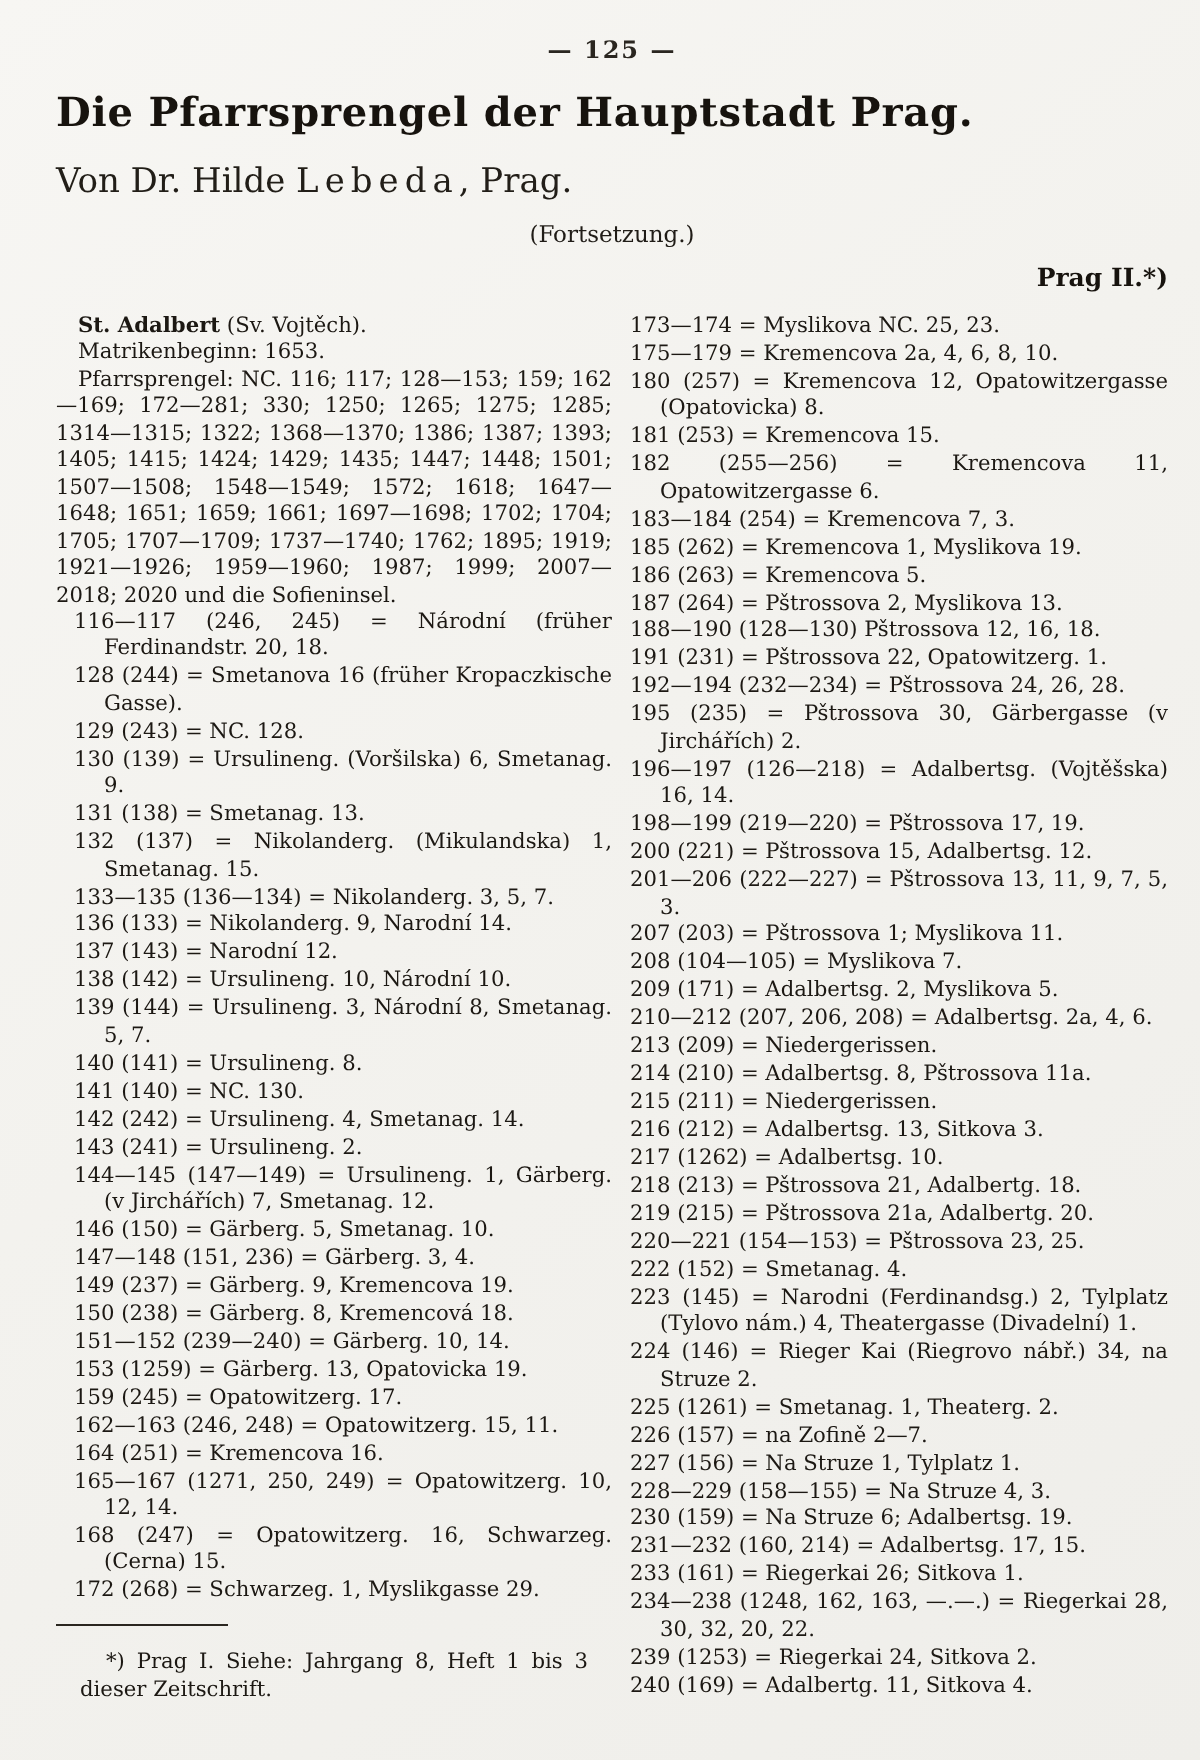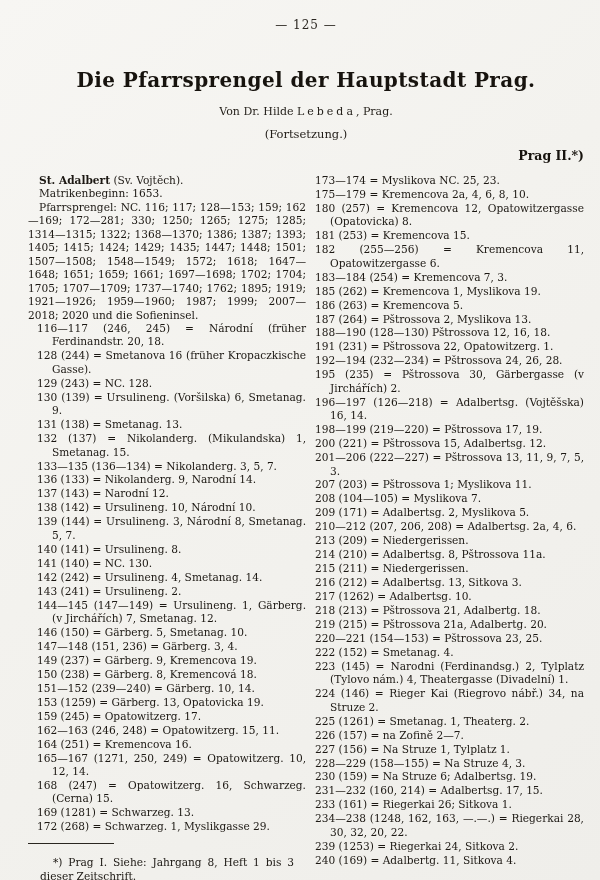--- a/index.html
+++ b/index.html
@@ -4,23 +4,23 @@
 <style>
   html,body{margin:0;padding:0;background:#dddbd6;}
   .page{
     width:600px;height:880px;box-sizing:border-box;
     background:linear-gradient(140deg,#f7f6f3 0%,#f3f2ee 45%,#efeeea 100%);
     font-family:"DejaVu Serif", serif;
     color:#201c17;
     padding:18px 16px 0 28px;
     position:relative;overflow:hidden;
   }
-  .page-num{text-align:center;font-size:12px;letter-spacing:1px;font-weight:normal;color:#2a2620;}
-  .title{text-align:center;font-size:20px;font-weight:bold;margin-top:36px;letter-spacing:.4px;color:#17130e;}
-  .byline{text-align:center;font-size:11px;margin-top:13px;color:#221e18;}
+  .page-num{text-align:center;font-size:12px;letter-spacing:1px;font-weight:bold;color:#2a2620;}
+  .title{text-align:left;font-size:20px;font-weight:bold;margin-top:12px;letter-spacing:.4px;color:#17130e;}
+  .byline{font-size:17px;margin-top:13px;color:#221e18;}
   .byline .spaced{letter-spacing:3px;}
   .fortsetzung{text-align:center;font-size:11.5px;margin-top:9px;}
   .section-head{text-align:right;font-size:12.5px;font-weight:bold;margin-top:7px;color:#17130e;}
   .cols{display:flex;margin-top:11px;}
   .col{flex:1;font-size:10.6px;line-height:1.27;text-align:justify;color:#1c1813;}
   .para{margin:0;text-indent:11px;}
   .para .lead-bold{font-weight:bold;}
   .entries{margin:0;}
   .entry{margin:0 0 .5px 0;padding-left:24px;text-indent:-15px;}
   .footnote-rule{border:none;border-top:1.4px solid #2a2620;width:86px;margin:9px 0 4px 0;}
@@ -68,21 +68,20 @@
           <div class="entry">147—148 (151, 236) = Gärberg. 3, 4.</div>
           <div class="entry">149 (237) = Gärberg. 9, Kremencova 19.</div>
           <div class="entry">150 (238) = Gärberg. 8, Kremencová 18.</div>
           <div class="entry">151—152 (239—240) = Gärberg. 10, 14.</div>
           <div class="entry">153 (1259) = Gärberg. 13, Opatovicka 19.</div>
           <div class="entry">159 (245) = Opatowitzerg. 17.</div>
           <div class="entry">162—163 (246, 248) = Opatowitzerg. 15, 11.</div>
           <div class="entry">164 (251) = Kremencova 16.</div>
           <div class="entry">165—167 (1271, 250, 249) = Opatowitzerg. 10, 12, 14.</div>
           <div class="entry">168 (247) = Opatowitzerg. 16, Schwarzeg. (Cerna) 15.</div>
-          <div class="entry">169 (1281) = Schwarzeg. 13.</div>
           <div class="entry">172 (268) = Schwarzeg. 1, Myslikgasse 29.</div>
         </div>
       <hr class="footnote-rule">
       <p class="footnote">*) Prag I. Siehe: Jahrgang 8, Heft 1 bis 3 dieser Zeitschrift.</p>
     </div>
 
     <div class="col">
       <div class="entries">
           <div class="entry">173—174 = Myslikova NC. 25, 23.</div>
           <div class="entry">175—179 = Kremencova 2a, 4, 6, 8, 10.</div>

